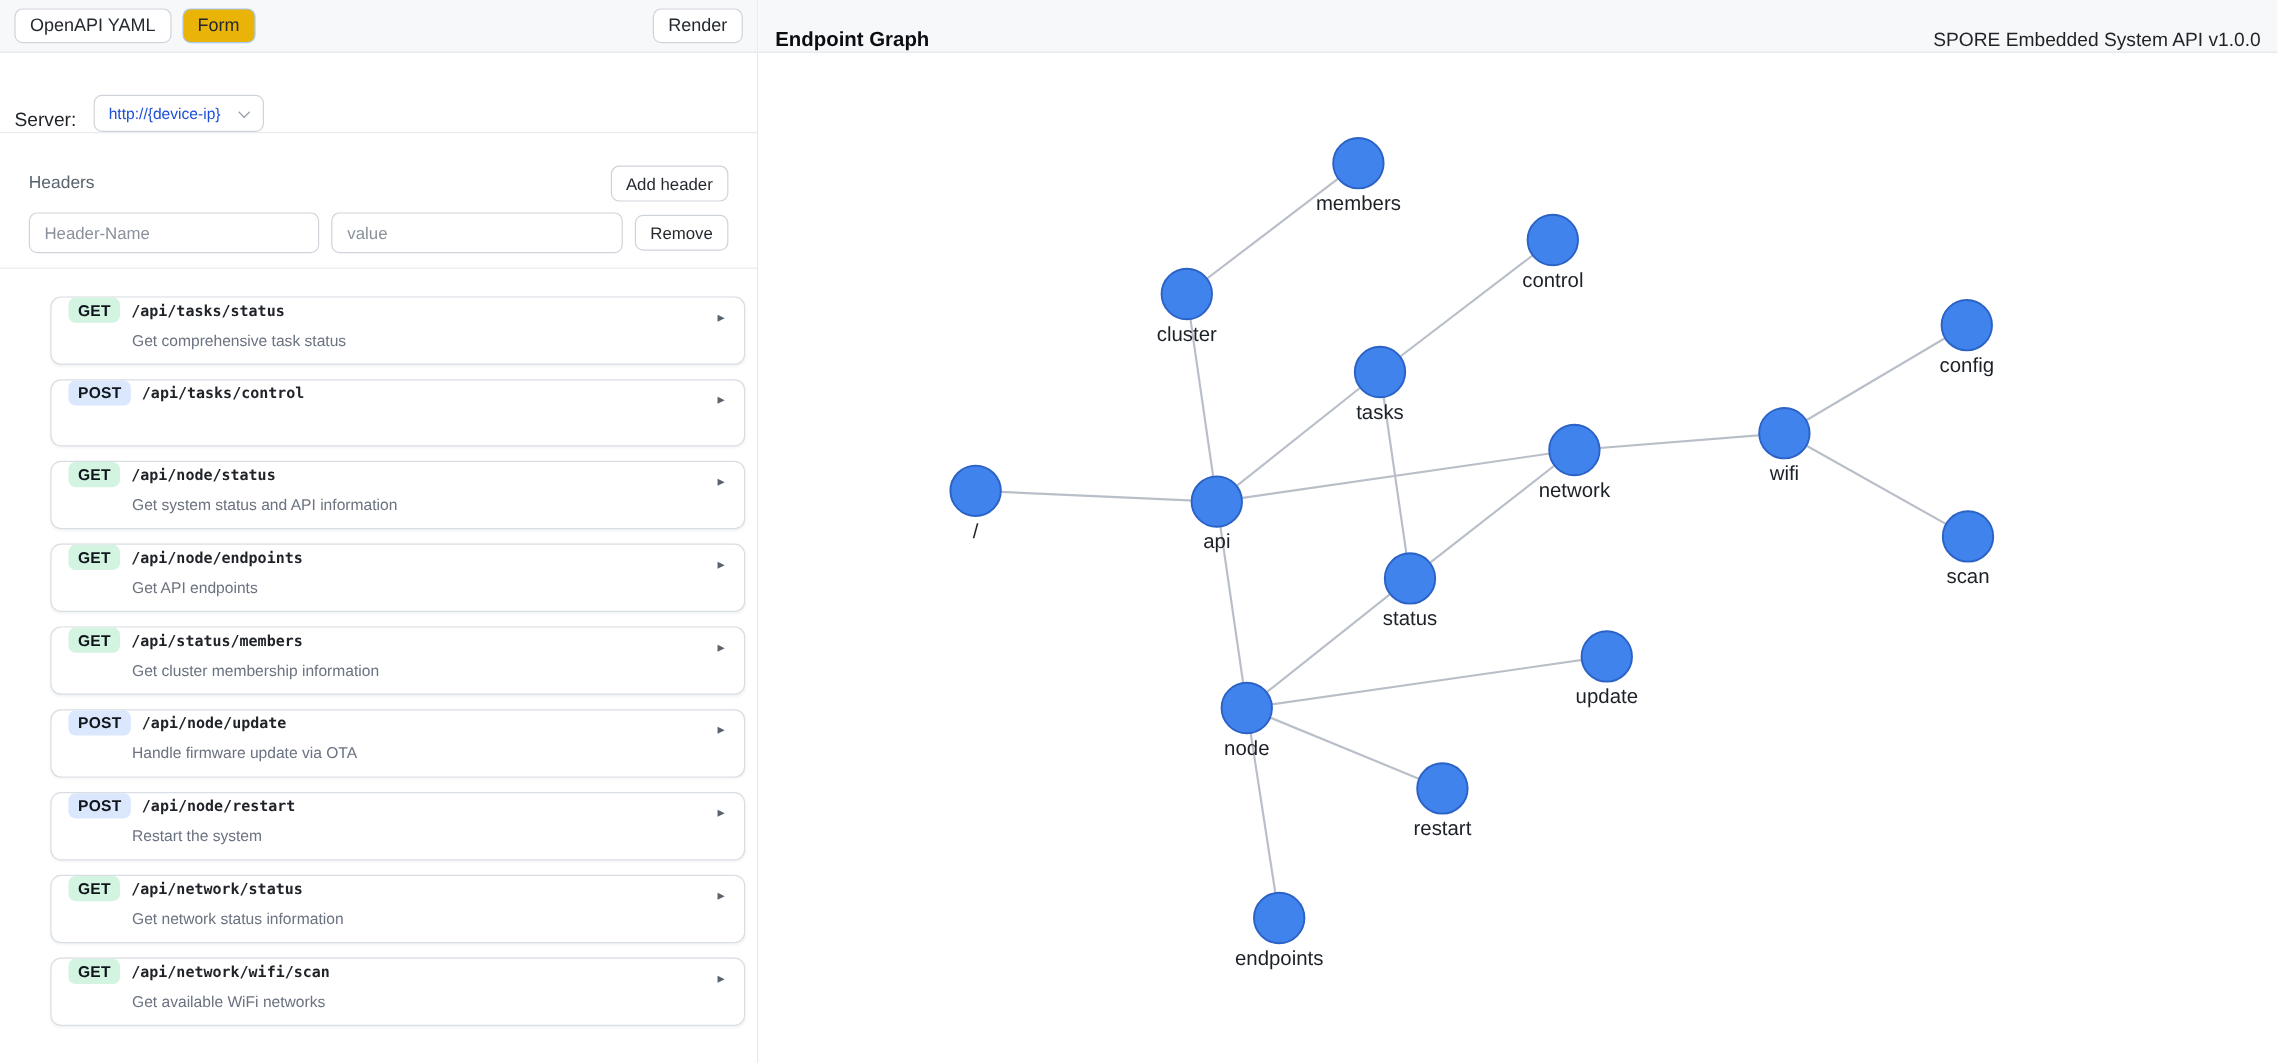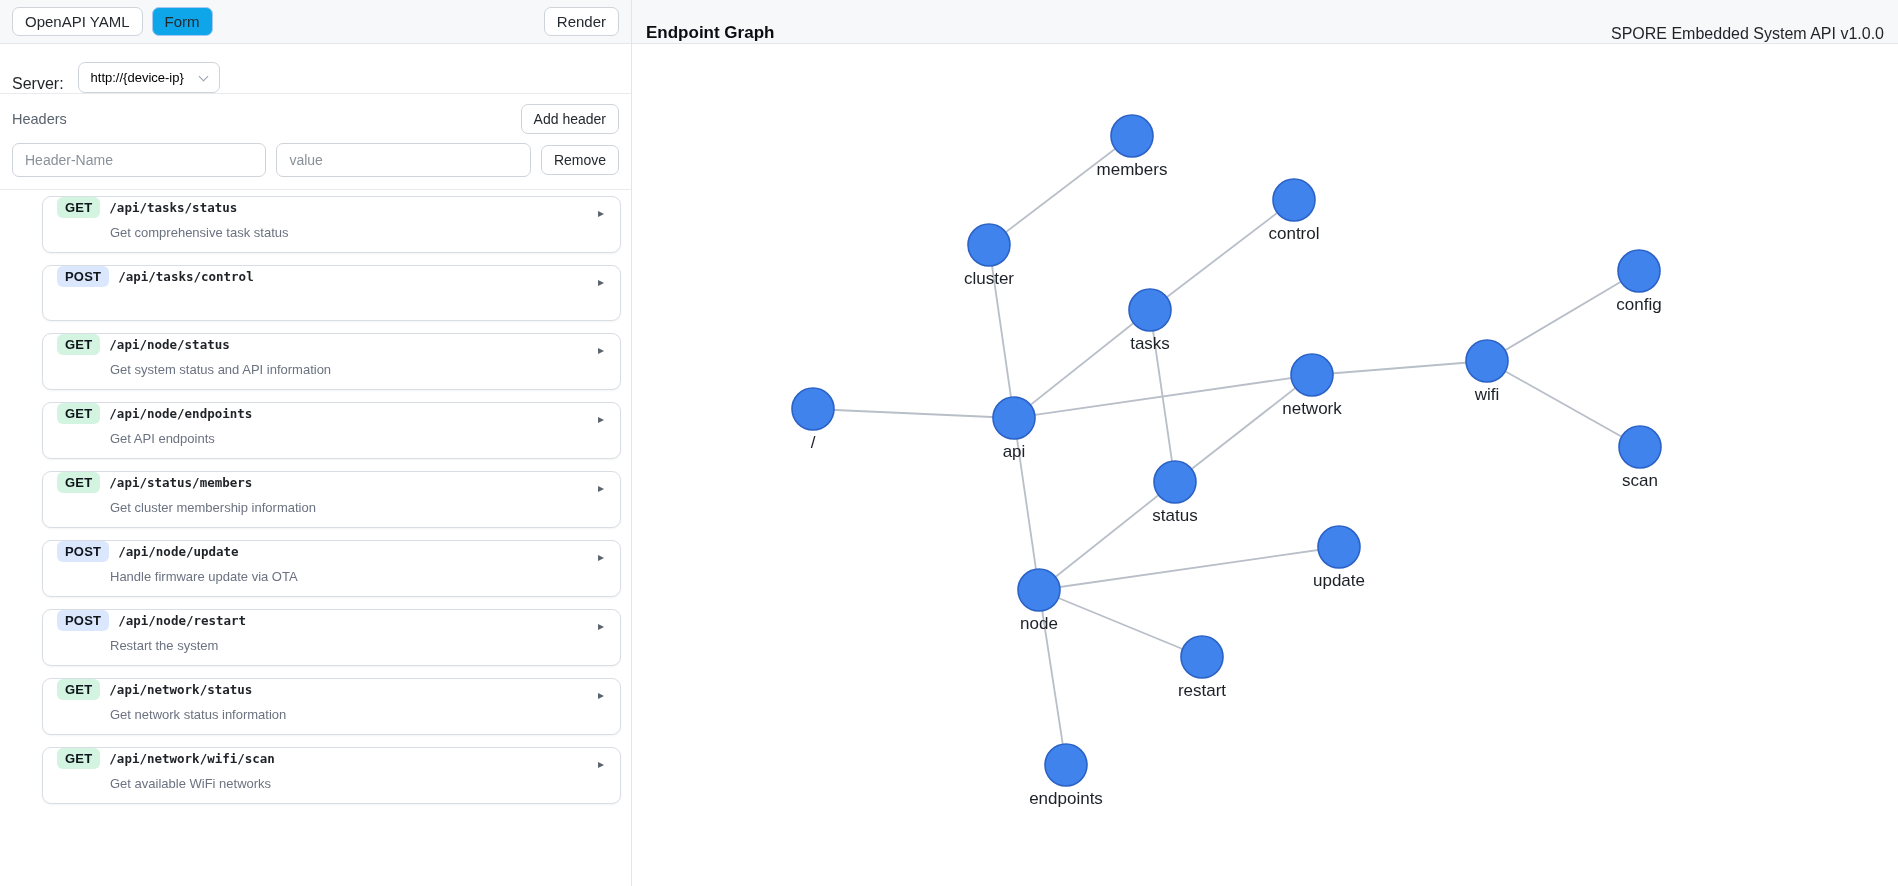--- a/index.html
+++ b/index.html
@@ -5,50 +5,50 @@
   * { box-sizing: border-box; margin: 0; padding: 0; }
   html,body { width:1898px; height:886px; overflow:hidden; }
   body {
     font-family: "Liberation Sans", sans-serif;
     background:#ffffff; color:#1f2328; position:relative;
   }
   
   .left-panel {
     position:absolute; left:0; top:0; width:632px; height:886px;
     background:#ffffff; border-right:1px solid #e2e5e9;
-    display:flex; flex-direction:column;
+    display:flex; flex-direction:column;gap:17px;
   }
   .toolbar {
     flex:0 0 44px; height:44px; background:#f7f8fa;
     border-bottom:1px solid #e4e7eb;
     display:flex; align-items:center; gap:9px; padding:0 12px;
   }
   .btn {
     font-family:inherit; font-size:15px; color:#24292f;
     background:#ffffff; border:1px solid #cfd4da; border-radius:7px;
     padding:5px 12px; cursor:pointer; white-space:nowrap;
   }
-  .btn.active { background:#0ea5e9; border-color:#a7c8f2; }
+  .btn.active { background:#eab308; border-color:#a7c8f2; }
   .spacer { flex:1; }
   .server-row {
     flex:0 0 50px; display:flex; align-items:flex-end; padding:0 12px;
     border-bottom:1px solid #e9ebee;
   }
   .server-label { font-size:16px; color:#1f2328; }
   .select {
     margin-left:14px; border:1px solid #cfd4da; border-radius:7px;
-    background:#fff; padding:7px 12px; font-size:13px; color:#000000;
+    background:#fff; padding:7px 12px; font-size:13px; color:#1d4ed8;
     display:flex; align-items:center; gap:16px; cursor:pointer;
   }
   .chevron-down {
     width:7px; height:7px; border-right:1.6px solid #9aa1aa;
     border-bottom:1.6px solid #9aa1aa; transform:rotate(45deg);
     margin-top:-3px;
   }
-  .headers-section { padding:10px 12px 12px; border-bottom:1px solid #e9ebee; }
+  .headers-section { padding:10px 24px 12px; border-bottom:1px solid #e9ebee; }
   .headers-top {
     display:flex; align-items:center; justify-content:space-between;
     margin-bottom:9px; min-height:28px;
   }
   .headers-title { font-size:14.5px; color:#59636e; }
   .headers-inputs { display:flex; gap:10px; align-items:center; }
   .hdr-input {
     height:34px; border:1px solid #cfd4da; border-radius:7px;
     padding:0 12px; font-size:14px; font-family:inherit; color:#1f2328;
     flex:1; min-width:0; background:#fff;

